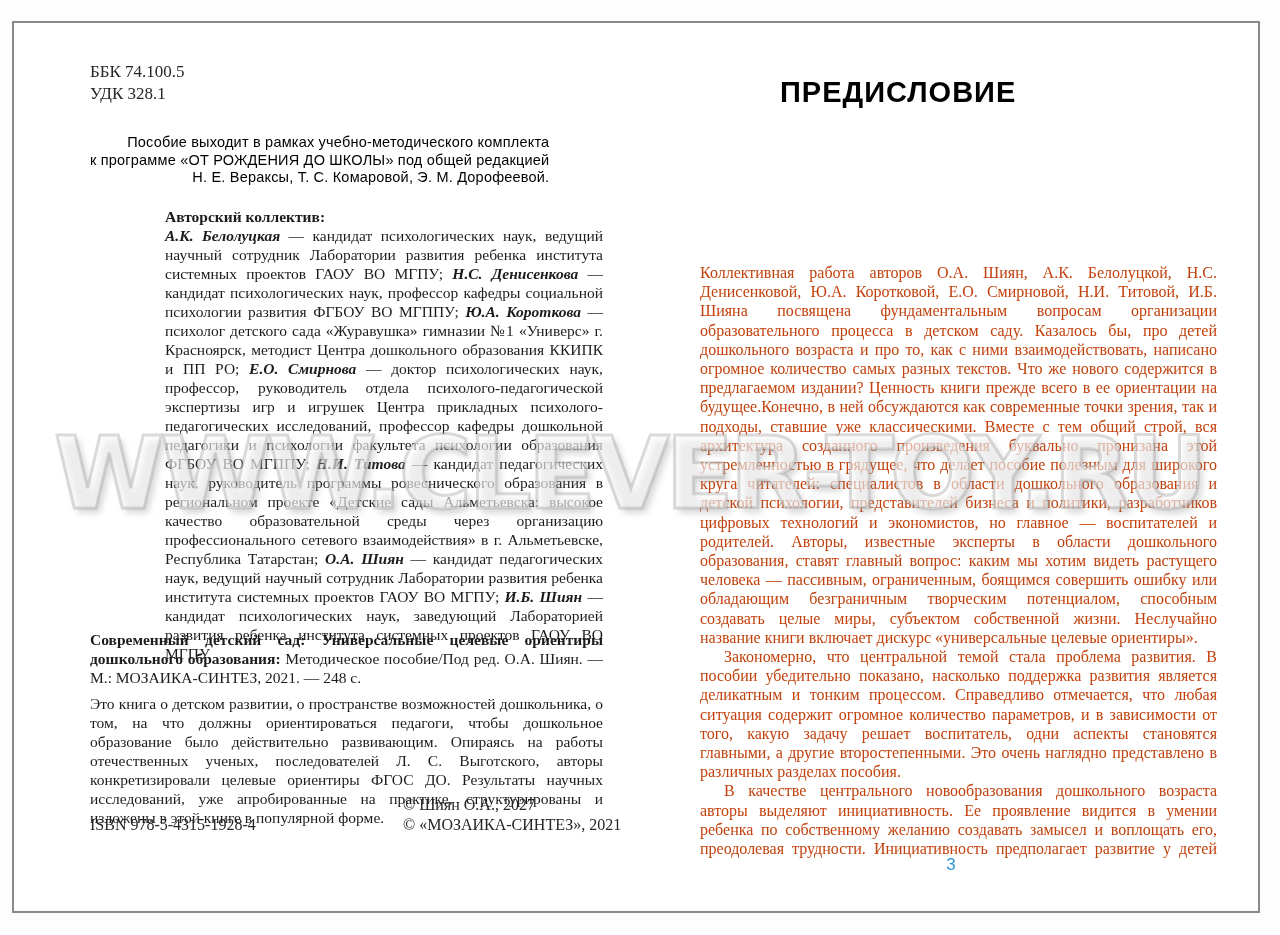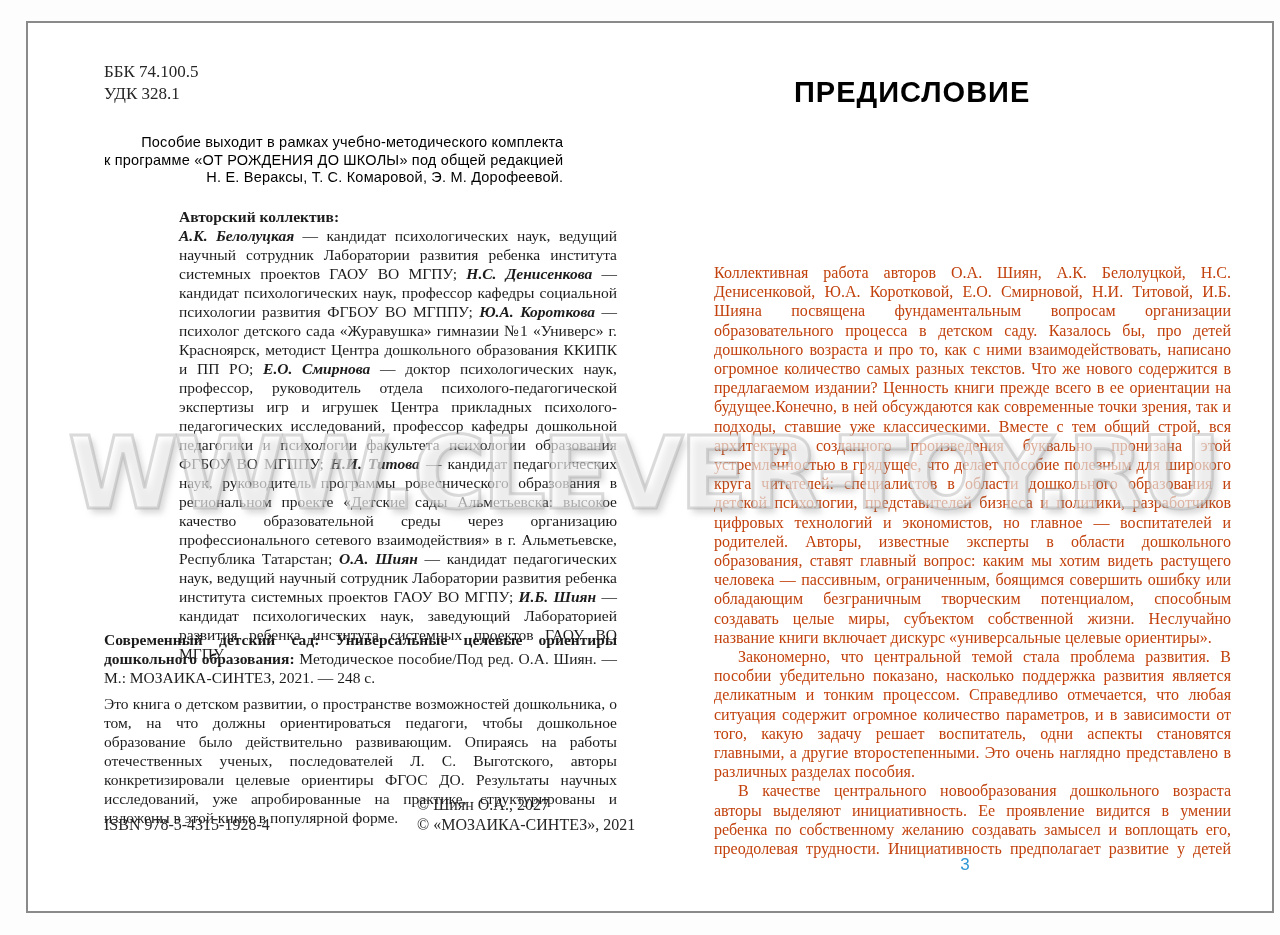--- a/index.html
+++ b/index.html
@@ -10,21 +10,20 @@
     color: #1e1e1e;
     overflow: hidden;
   }
   .spread {
     position: absolute;
     left: 12px; top: 21px;
     width: 1248px; height: 892px;
     border: 2px solid #8a8a8a;
     background: #ffffff;
     box-sizing: border-box;
-    margin-left: 14px;
   }
   
   .bbk-block {
     position: absolute; left: 76px; top: 38px;
     font-size: 17px; line-height: 22px; color: #262626;
   }
   .series-note {
     position: absolute; left: 76px; top: 111px;
     font-family: "Liberation Sans", sans-serif;
     font-size: 14.5px; line-height: 17.5px;

